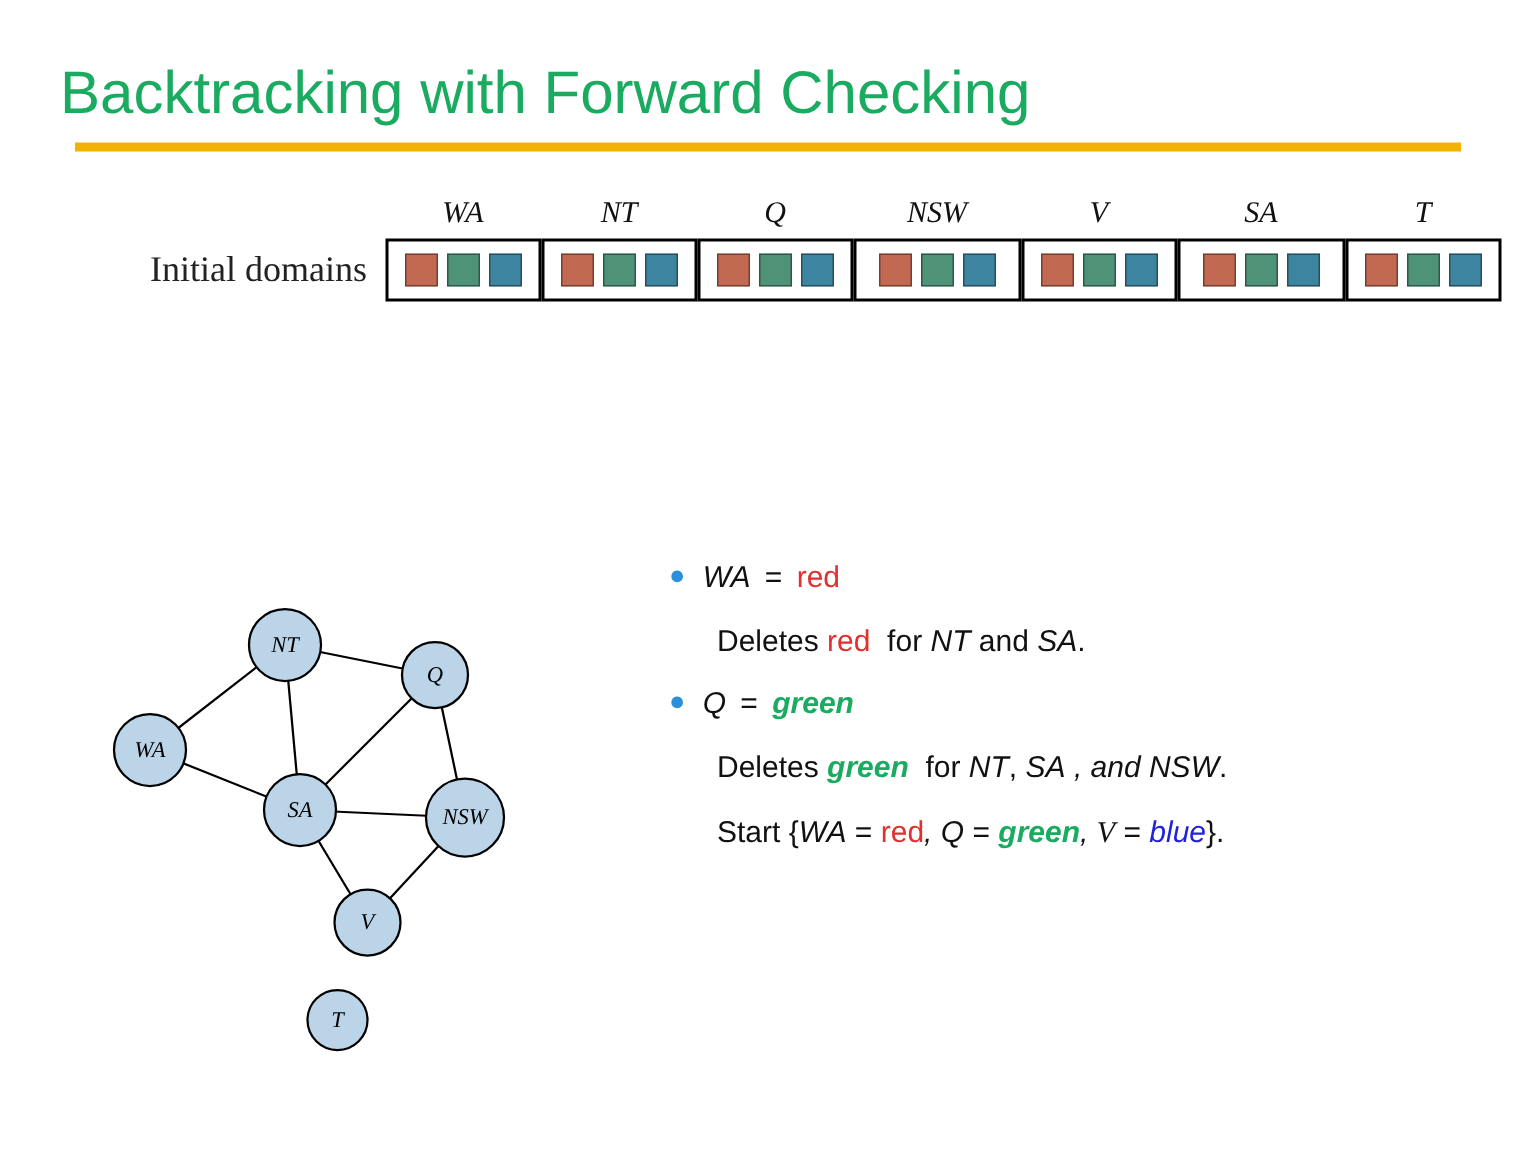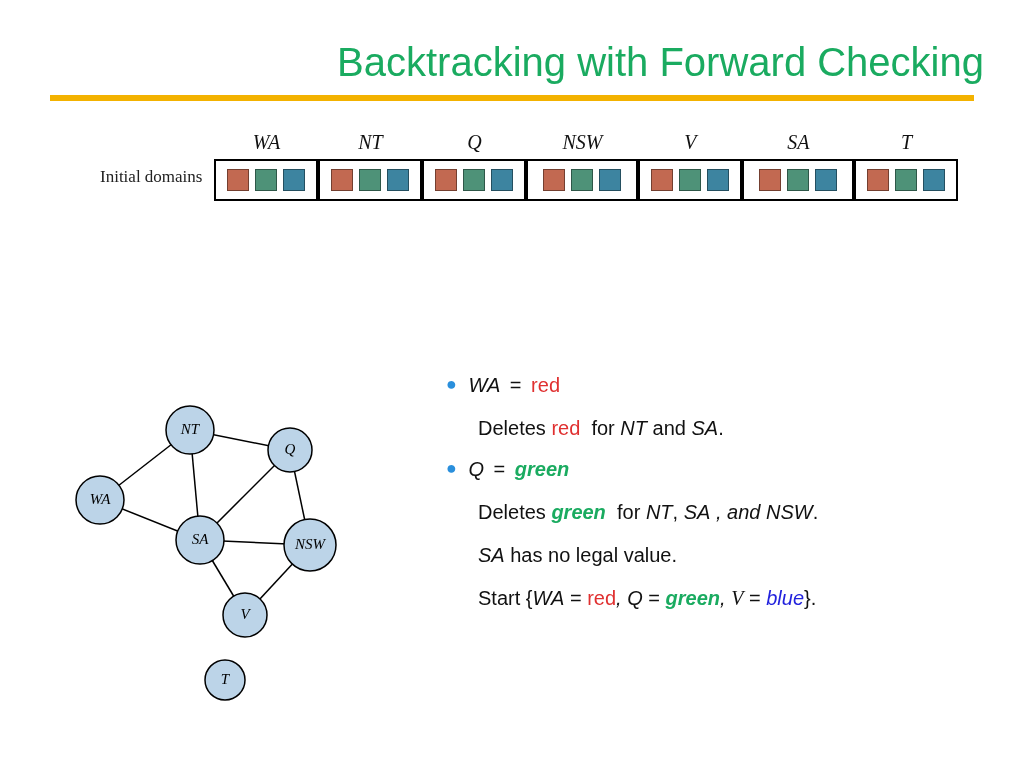--- a/index.html
+++ b/index.html
@@ -12,41 +12,41 @@
     color: #000;
   }
   .slide {
     position: relative;
     width: 1024px;
     height: 768px;
     box-sizing: border-box;
     padding: 40px 40px 20px 40px;
   }
   .title {
-    text-align: right;
+    text-align: left;
     font-size: 40px;
     color: #1aab60;
     margin: 0 0 10px 0;
     font-weight: 400;
   }
   .rule {
     height: 6px;
     background: #f3b200;
     margin: 0 10px 30px 10px;
   }
 
   
   .domains-row {
     display: flex;
     align-items: flex-start;
     margin-left: 60px;
   }
   .row-label {
     font-family: "Times New Roman", serif;
-    font-size: 17px;
+    font-size: 24px;
     margin-top: 36px;
     margin-right: 12px;
     white-space: nowrap;
     color: #222;
   }
   .domain-cells {
     display: flex;
   }
   .domain-col {
     display: flex;
@@ -284,24 +284,20 @@
       <span>Deletes</span>
       <span class="green">green</span>
       &nbsp;<span>for</span>
       <span class="var">NT</span><span>,</span>
       <span class="var">SA</span>
       <span class="var">, and</span>
       <span class="var">NSW</span><span>.</span>
     </div>
 
     <div class="sub" style="margin-bottom:2px">
-      <span class="var">SA</span>
-      <span>has no legal value.</span>
-    </div>
-    <div class="sub" style="margin-bottom:2px">
       <span>Start {</span><span class="var">WA</span>
       <span>=</span>
       <span class="red">red</span><span class="var">,</span>
       <span class="var">Q</span>
       <span>=</span>
       <span class="green">green</span><span class="var">,</span>
       <span class="var" style="font-family:'Times New Roman',serif">V</span>
       <span>=</span>
       <span class="blue">blue</span><span>}.</span>
     </div>

